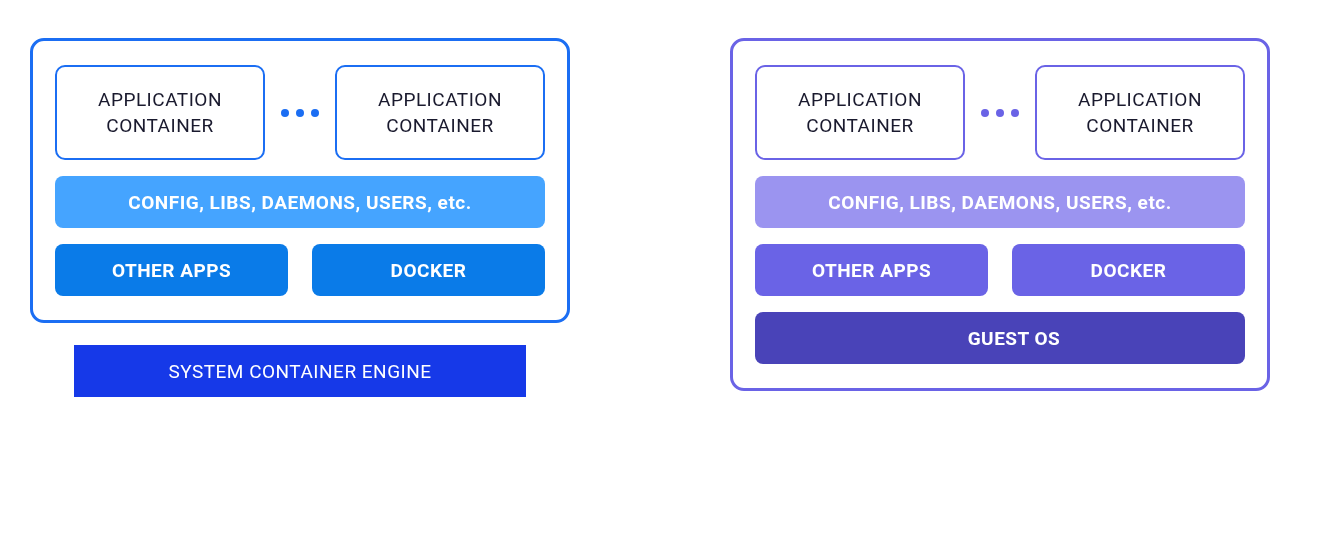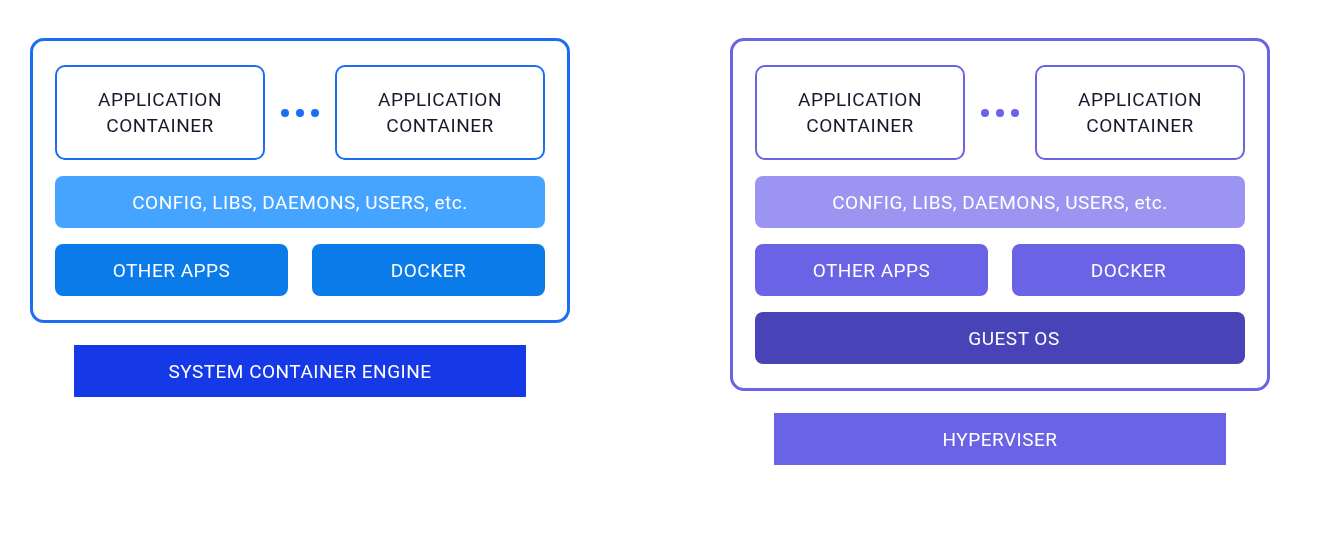--- a/index.html
+++ b/index.html
@@ -79,21 +79,21 @@
   .bar {
     width: 100%;
     height: 52px;
     border-radius: 8px;
     display: flex;
     align-items: center;
     justify-content: center;
     font-size: 19px;
     letter-spacing: 0.5px;
     color: #ffffff;
-    font-weight: 400;
+    font-weight: 700;
   }
   .two-col {
     display: flex;
     gap: 24px;
   }
   .two-col .bar { flex: 1; }
   .blue-light { background: #45a4ff; }
   .blue-mid { background: #0a7be8; }
   .blue-dark { background: #1639e8; }
   .purple-light { background: #9b94f0; }
@@ -153,16 +153,15 @@
         <div class="app-container purple-app-border">APPLICATION
 CONTAINER</div>
       </div>
       <div class="bar purple-light">CONFIG, LIBS, DAEMONS, USERS, etc.</div>
       <div class="two-col">
         <div class="bar purple-mid">OTHER APPS</div>
         <div class="bar purple-mid">DOCKER</div>
       </div>
       <div class="bar purple-dark">GUEST OS</div>
     </div>
-    <div class="base-bar purple-mid">HYPERVISER</div>
   </div>
 
 </div>
 
 </body></html>

